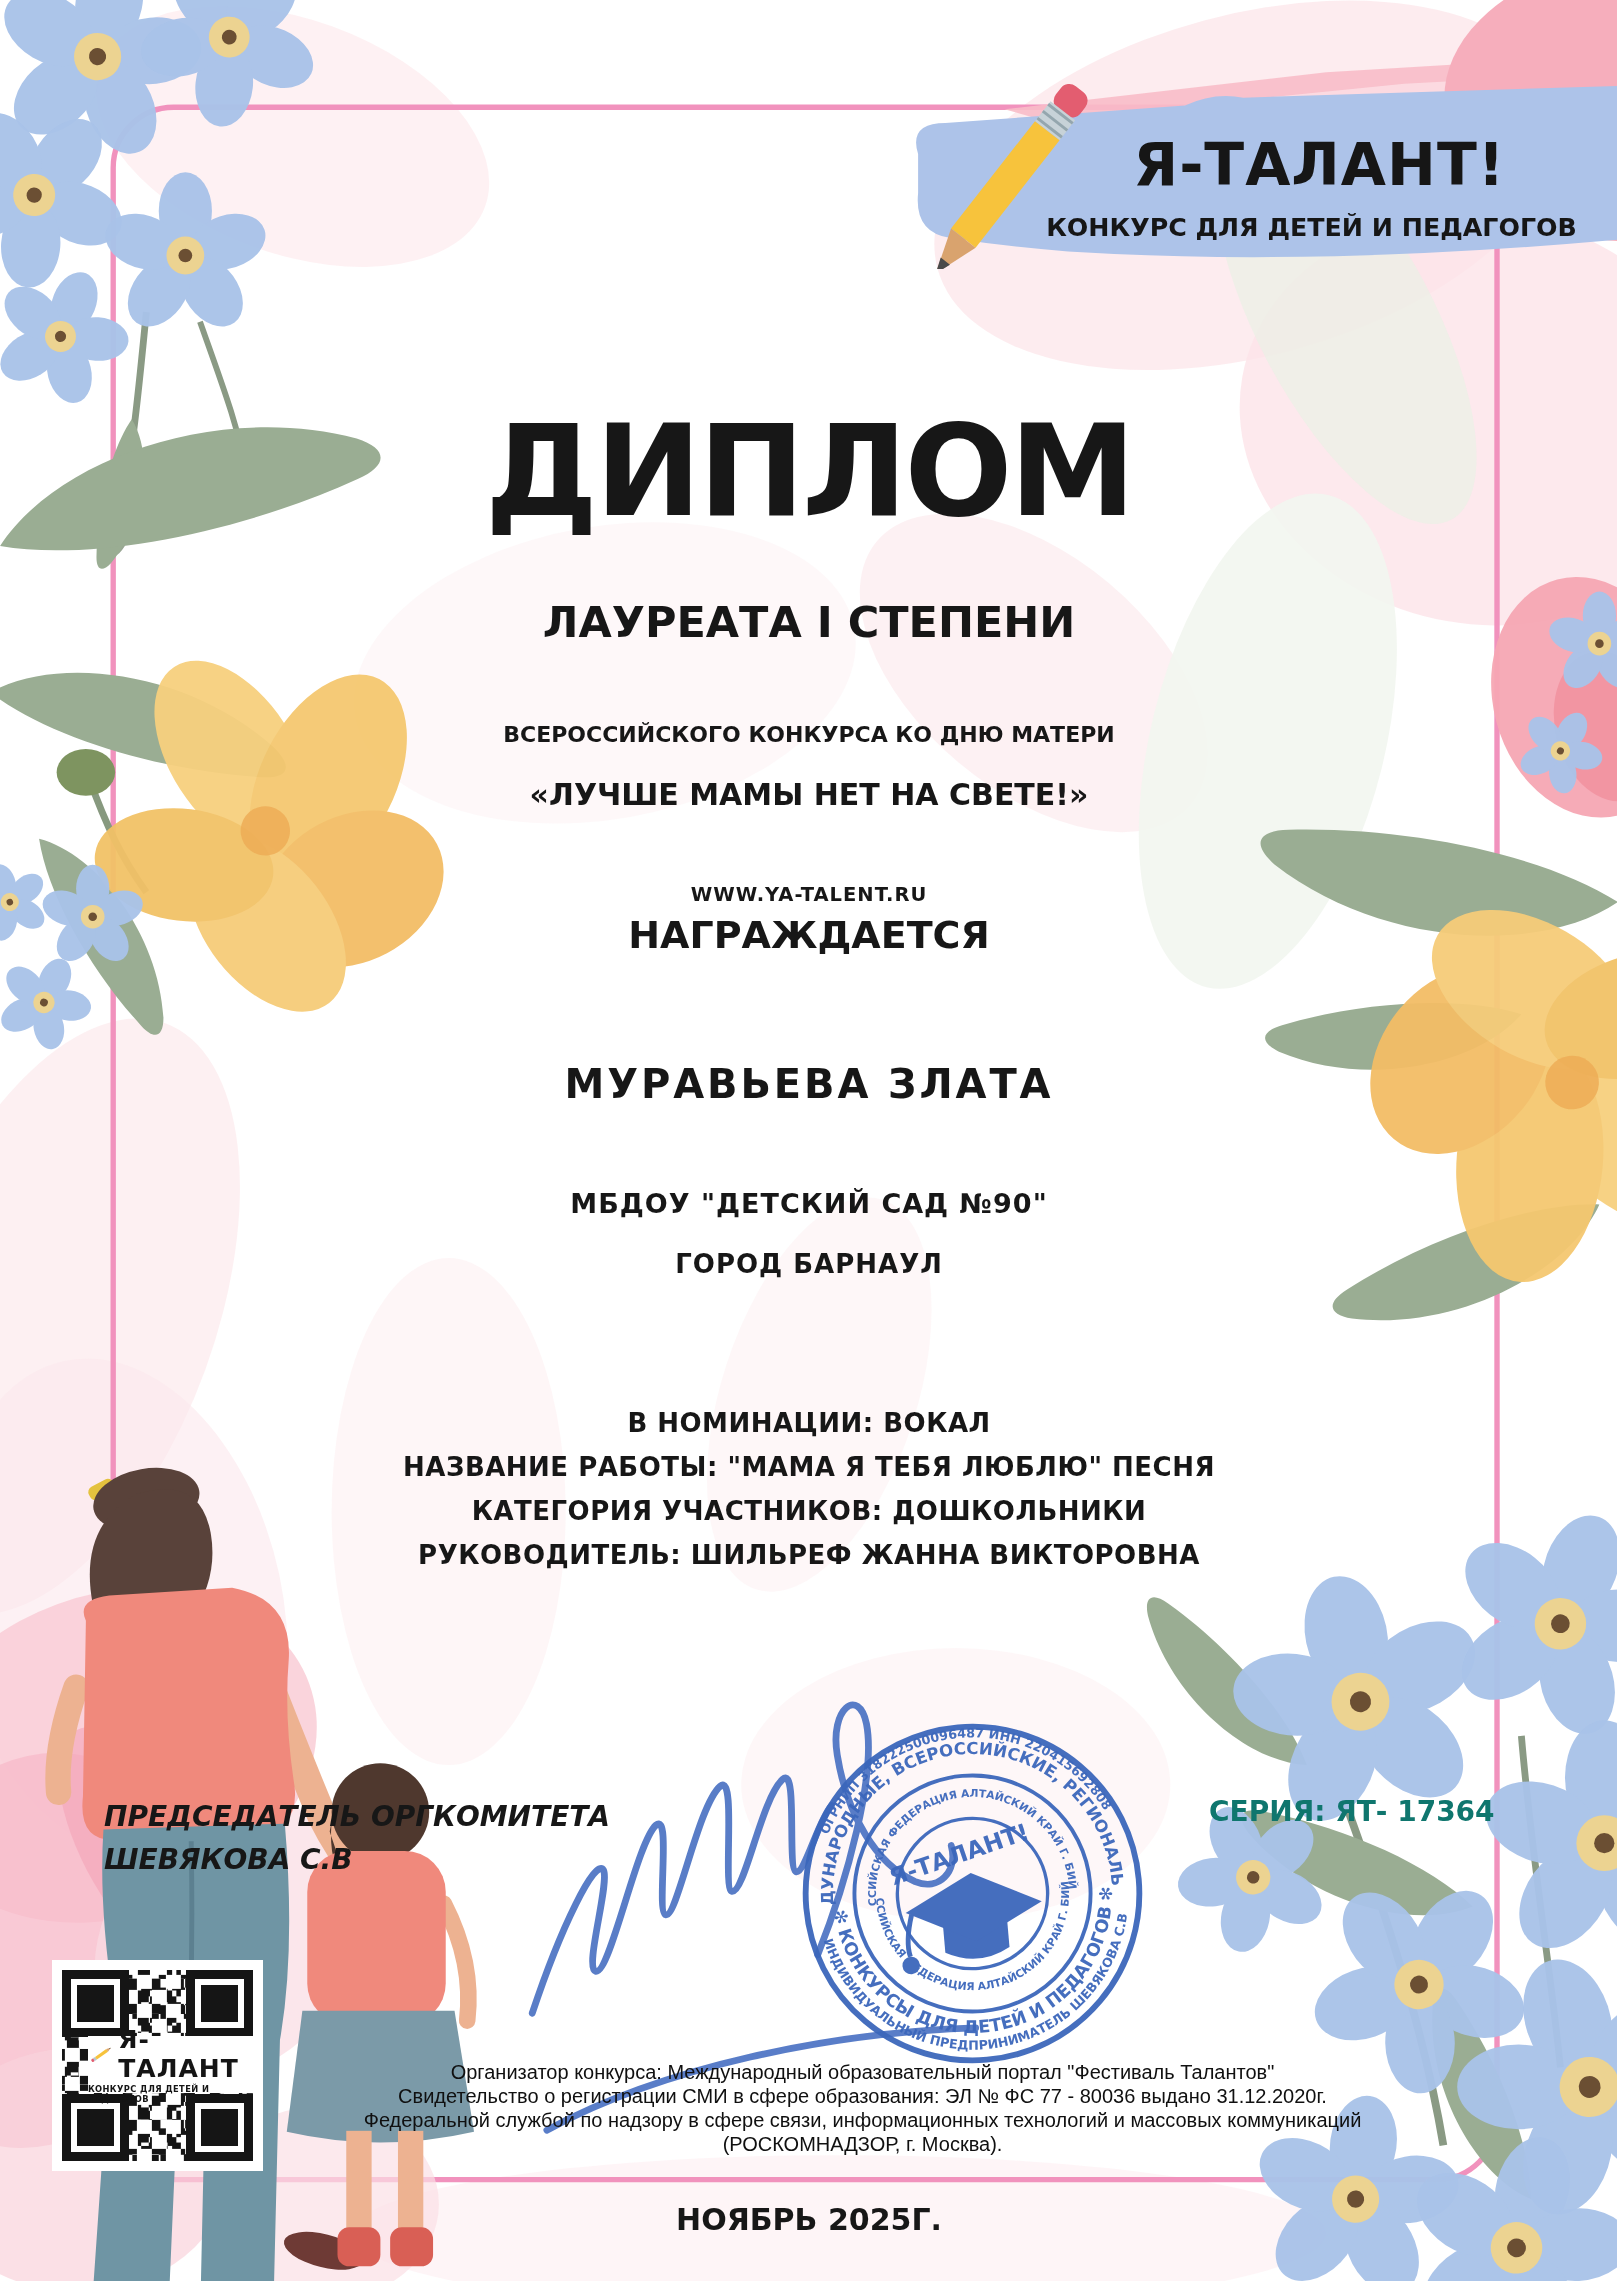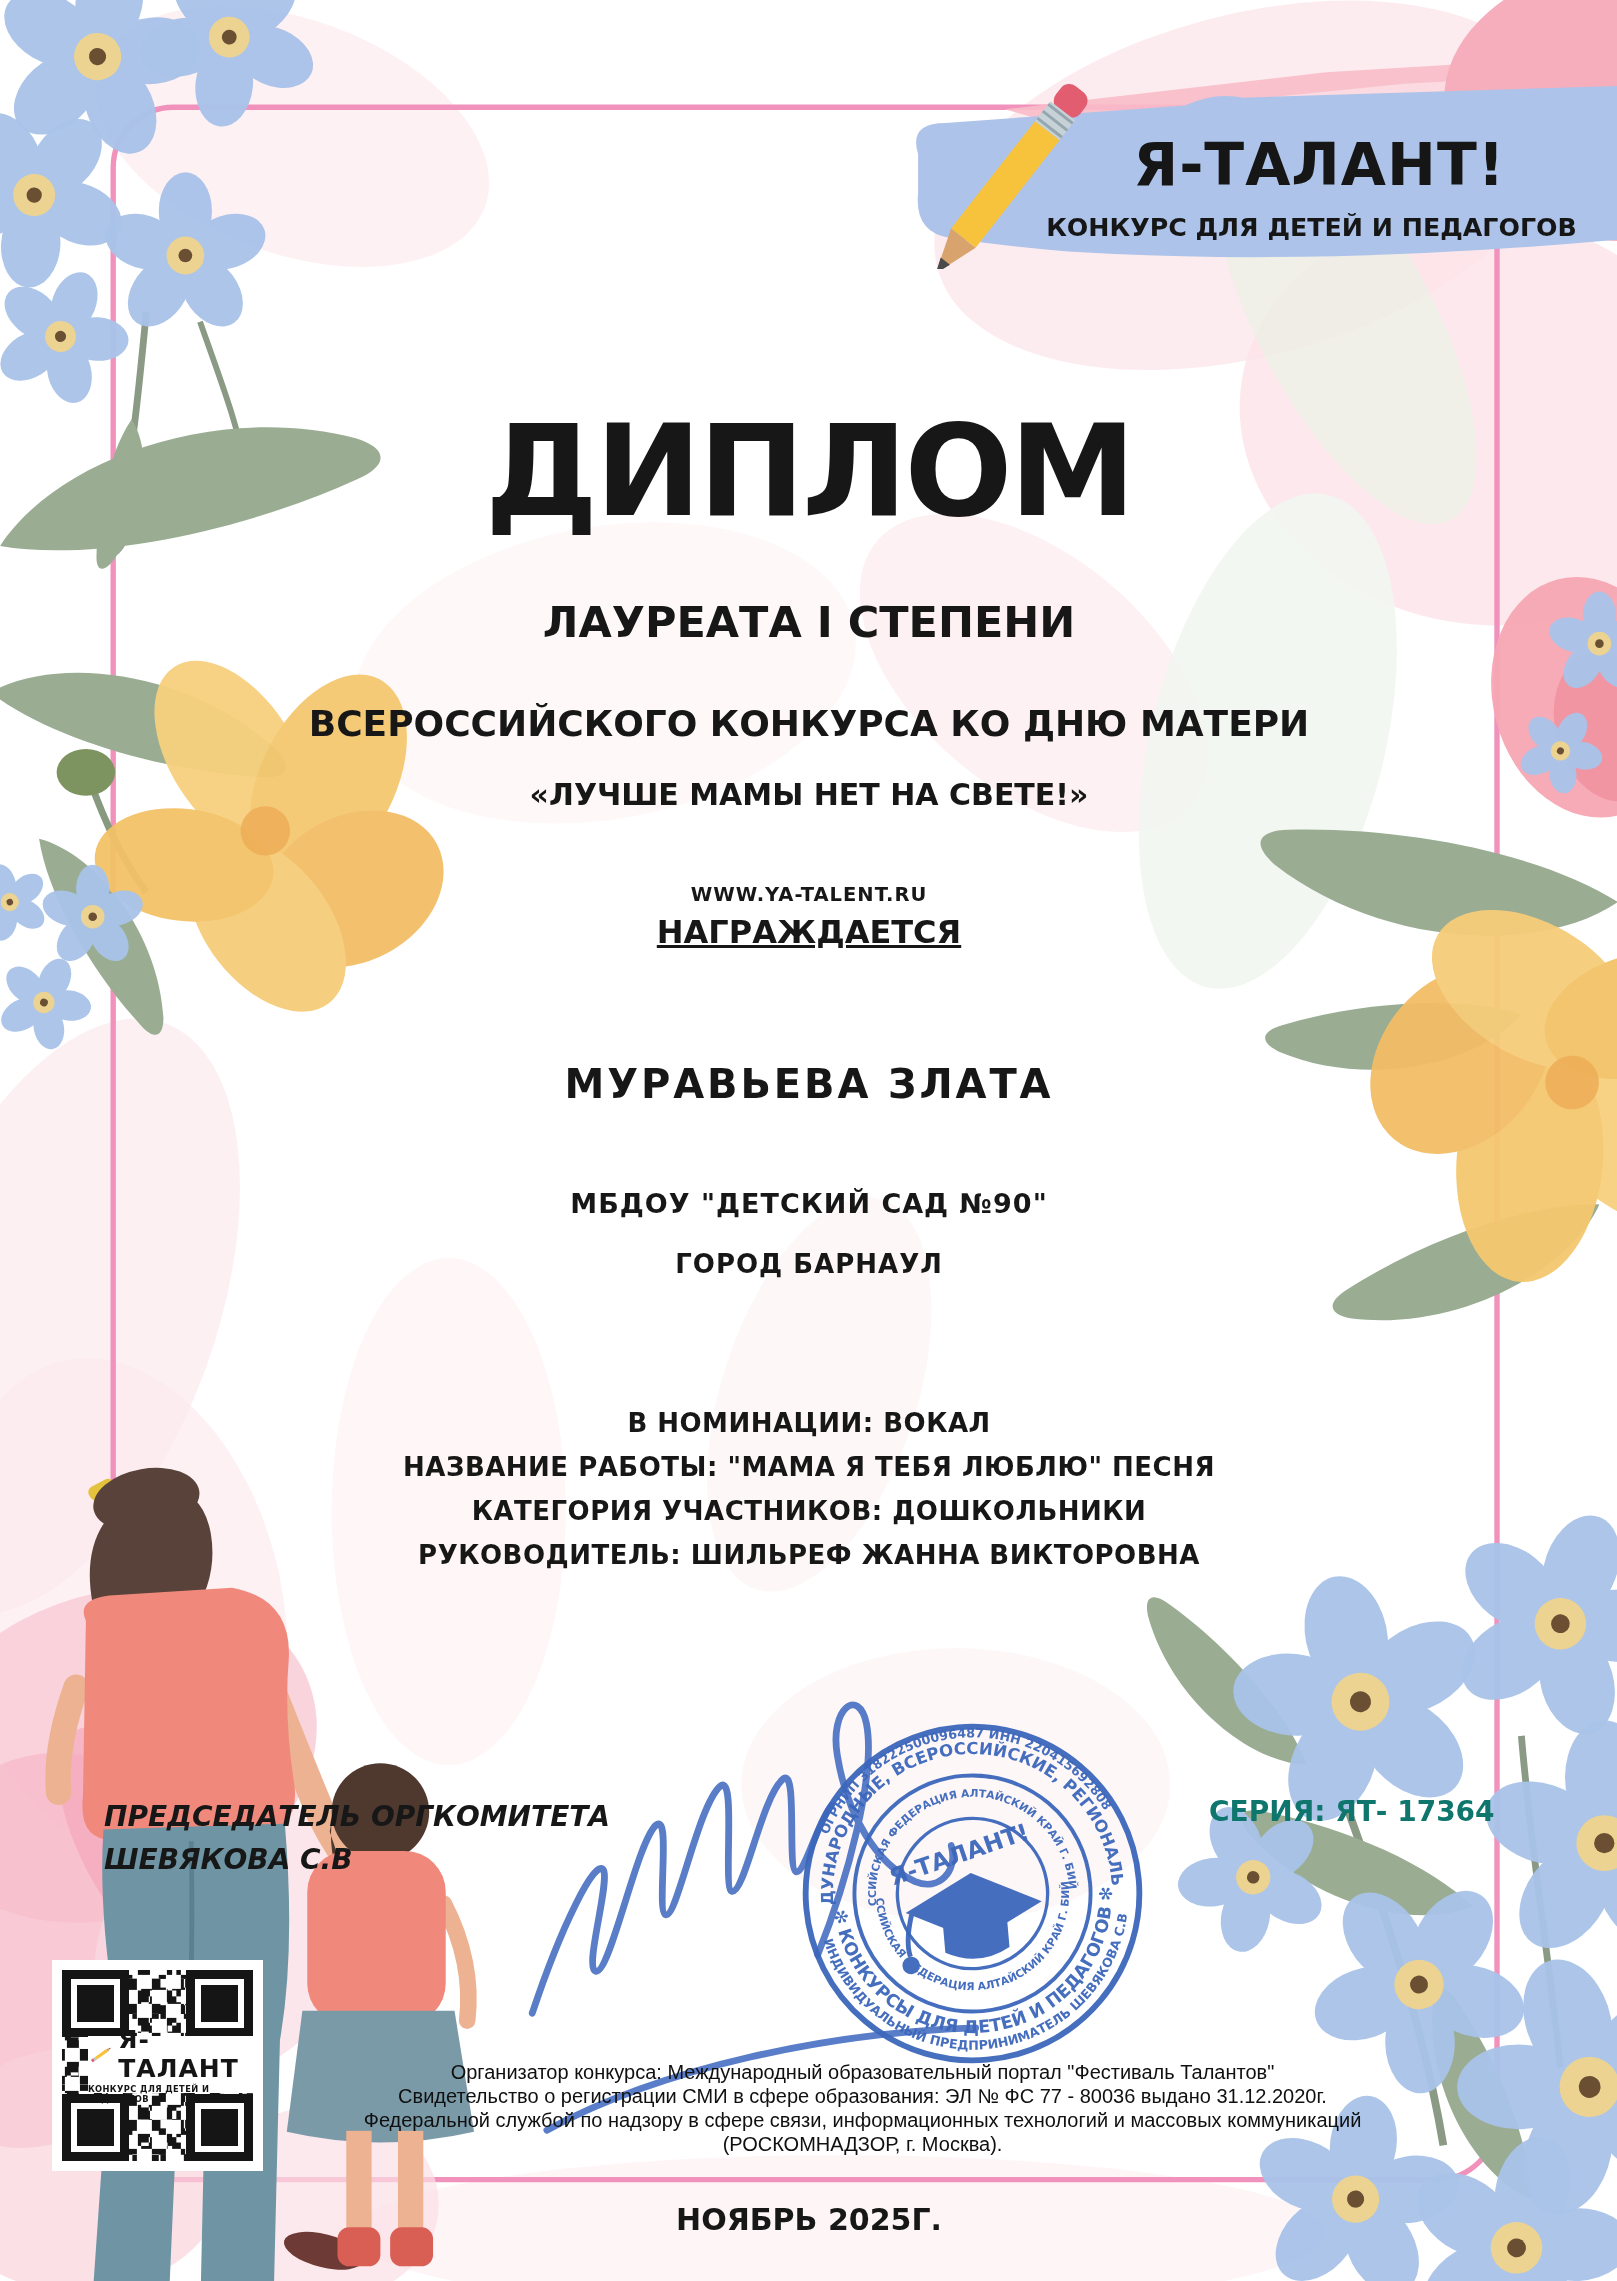--- a/index.html
+++ b/index.html
@@ -5,24 +5,24 @@
   html,body{margin:0;padding:0;}
   body{width:1618px;height:2281px;overflow:hidden;background:#ffffff;
        font-family:"DejaVu Sans",sans-serif;}
   .page{position:relative;width:1618px;height:2281px;background:#ffffff;overflow:hidden;}
   .deco{position:absolute;left:0;top:0;z-index:1;}
   .layer{position:absolute;z-index:5;}
   .abs{position:absolute;left:0;right:0;text-align:center;color:#171717;}
   .marker{font-weight:700;color:#171717;}
   .title{top:408px;font-size:127px;letter-spacing:-2.9px;line-height:1;}
   .degree{top:597px;font-size:43px;letter-spacing:0px;}
-  .contest1{top:703px;font-size:36px;}
+  .contest1{top:722px;font-size:22px;}
   .contest2{top:777px;font-size:30px;}
   .site{top:883px;font-size:19.5px;letter-spacing:1px;}
-  .awarded{top:913px;font-size:32px;text-decoration:underline;}
+  .awarded{top:913px;font-size:38px;}
   .recipient{top:1061px;font-size:40px;letter-spacing:2.9px;}
   .institution{top:1188px;font-size:27px;letter-spacing:1px;}
   .city{top:1249px;font-size:26px;letter-spacing:1px;}
   .nomline{font-size:26px;letter-spacing:0.5px;}
   .nom1{top:1408px;}.nom2{top:1452px;}.nom3{top:1496px;}.nom4{top:1540px;}
   .chairman{position:absolute;left:104px;top:1795px;z-index:6;text-align:left;
             font-size:28px;font-weight:700;color:#171717;line-height:1.55;font-style:italic;}
   .series{position:absolute;left:1209px;top:1795px;z-index:6;
           font-size:28px;font-weight:700;color:#0f766e;}
   .footer-block{top:2060px;font-size:20px;line-height:24px;color:#101010;

